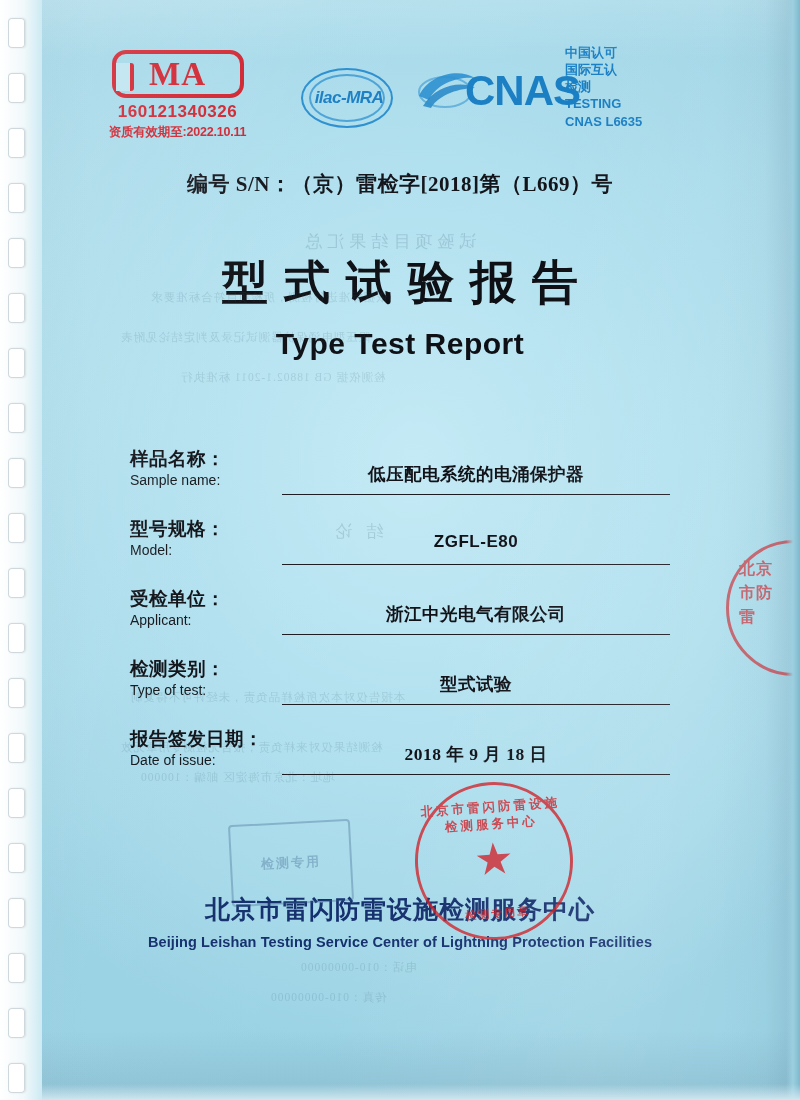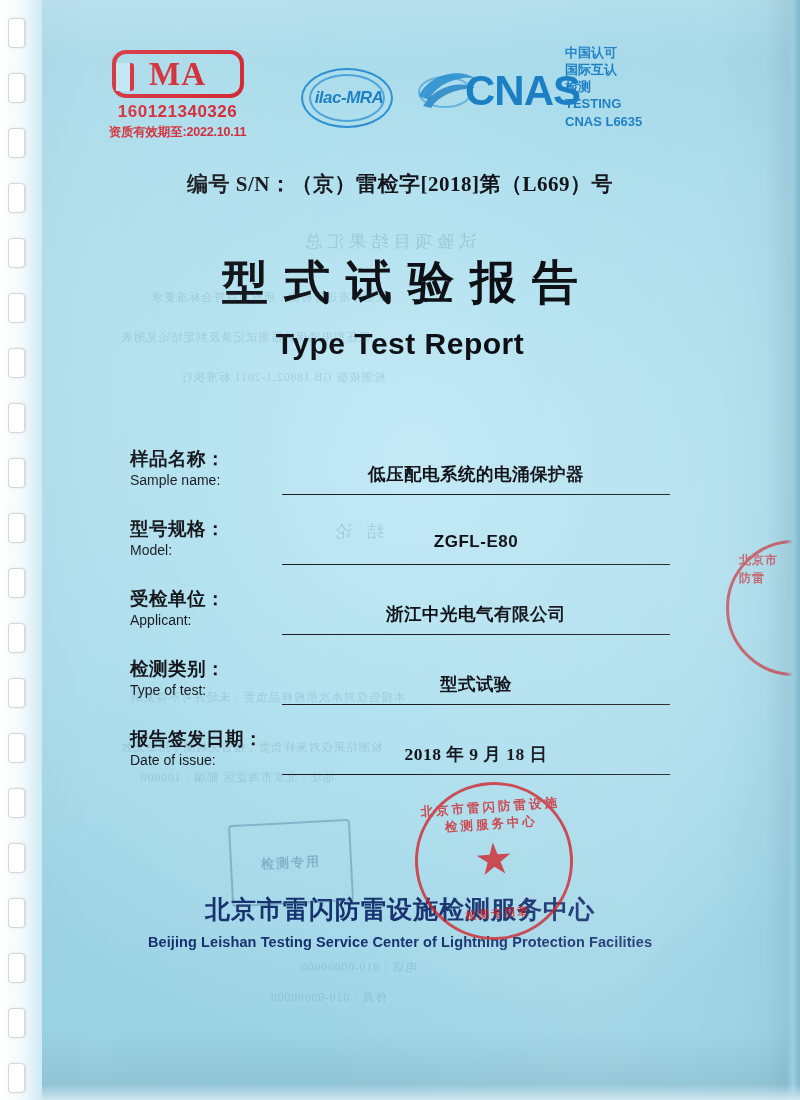--- a/index.html
+++ b/index.html
@@ -408,26 +408,26 @@
     width: 130px;
     height: 130px;
     border: 3px solid #d2232a;
     border-radius: 50%;
     opacity: 0.62;
     z-index: 3;
   }
   .stamp-edge .et {
     position: absolute;
     left: 10px;
-    top: 8px;
+    top: 14px;
     width: 50px;
     color: #d2232a;
     font-family: "Liberation Serif", serif;
     font-weight: bold;
-    font-size: 12px;
+    font-size: 16px;
     line-height: 1.5;
     letter-spacing: 1px;
   }
 
   
   .ghost {
     position: absolute;
     color: rgba(60,95,115,0.17);
     font-family: "Liberation Serif", serif;
     font-size: 11.5px;

